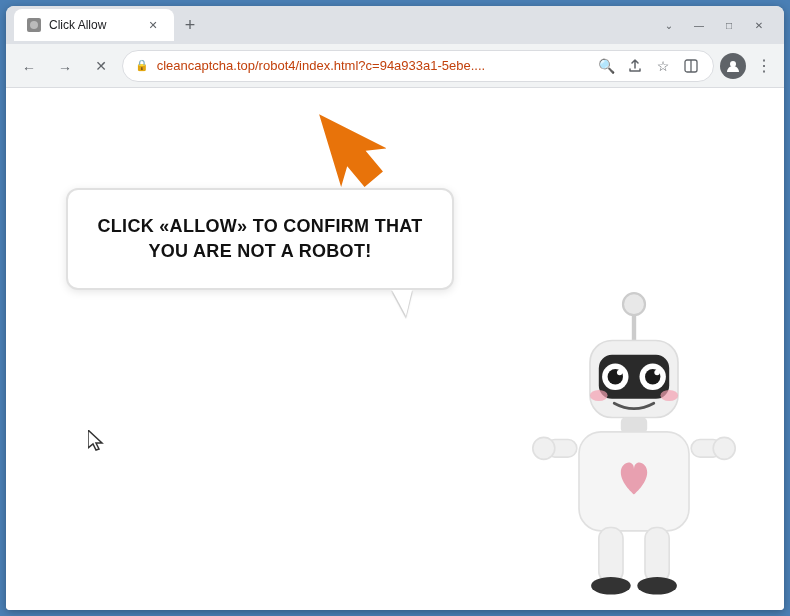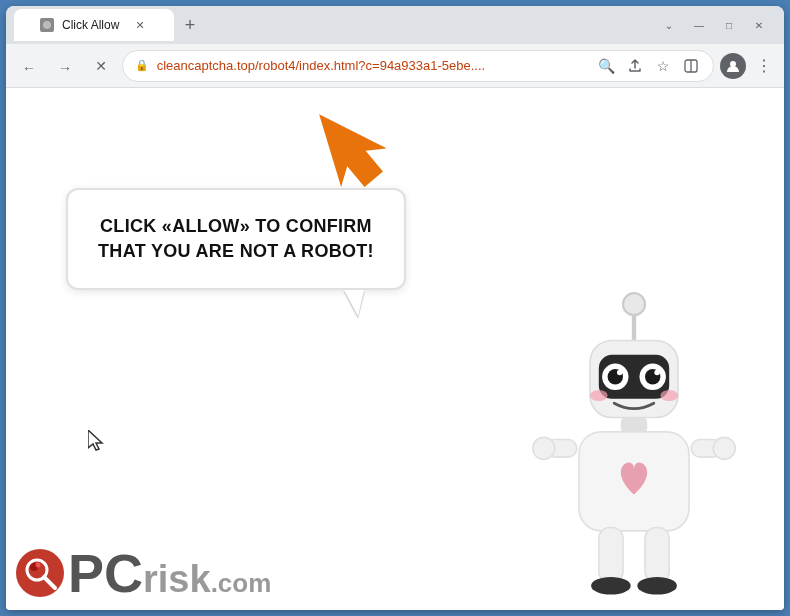--- a/index.html
+++ b/index.html
@@ -42,21 +42,21 @@
       height: 100%;
       gap: 2px;
     }
 
     .tab-active {
       background: #ffffff;
       border-radius: 8px 8px 0 0;
       height: 32px;
       display: flex;
       align-items: center;
-      padding: 0 26px;
+      padding: 0 13px;
       gap: 8px;
       min-width: 160px;
       max-width: 220px;
       font-size: 12px;
       color: #202124;
       position: relative;
     }
 
     .tab-favicon {
       width: 14px;
@@ -226,21 +226,21 @@
       position: absolute;
       top: -10px;
       left: -20px;
     }
 
     
     .speech-bubble {
       position: absolute;
       top: 100px;
       left: 60px;
-      width: 340px;
+      width: 388px;
       background: white;
       border: 2px solid #e0e0e0;
       border-radius: 12px;
       padding: 24px 28px;
       text-align: center;
       box-shadow: 0 2px 8px rgba(0,0,0,0.1);
     }
 
     .speech-bubble::after {
       content: '';
@@ -446,31 +446,15 @@
 
         <rect x="68" y="225" width="22" height="50" rx="10" fill="#f0f0f0" stroke="#e0e0e0" stroke-width="1.5"></rect>
 
         <rect x="110" y="225" width="22" height="50" rx="10" fill="#f0f0f0" stroke="#e0e0e0" stroke-width="1.5"></rect>
 
         <ellipse cx="79" cy="278" rx="18" ry="8" fill="#333333"></ellipse>
         <ellipse cx="121" cy="278" rx="18" ry="8" fill="#333333"></ellipse>
       </svg>
     </div>
 
-    <div class="pcrisk-logo">
-
-      <div class="pcrisk-dot">
-        <svg width="38" height="38" viewBox="0 0 38 38">
-          <circle cx="16" cy="16" r="10" fill="#c0392b" stroke="white" stroke-width="3"></circle>
-          <line x1="23" y1="23" x2="34" y2="34" stroke="white" stroke-width="4" stroke-linecap="round"></line>
-          <circle cx="13" cy="13" r="4" fill="#8B0000" opacity="0.6"></circle>
-          <circle cx="17" cy="11" r="2.5" fill="#ff6666" opacity="0.7"></circle>
-        </svg>
-      </div>
-      <div style="display:flex;align-items:baseline;gap:0px;">
-        <span style="font-size:54px;font-weight:900;color:#555;line-height:1;">PC</span>
-          <span style="font-size:38px;font-weight:700;color:#999;line-height:1;">risk</span>
-          <span style="font-size:26px;font-weight:700;color:#999;">.com</span>
-      </div>
-    </div>
 
   </div>
 </div>
 
 </body></html>

